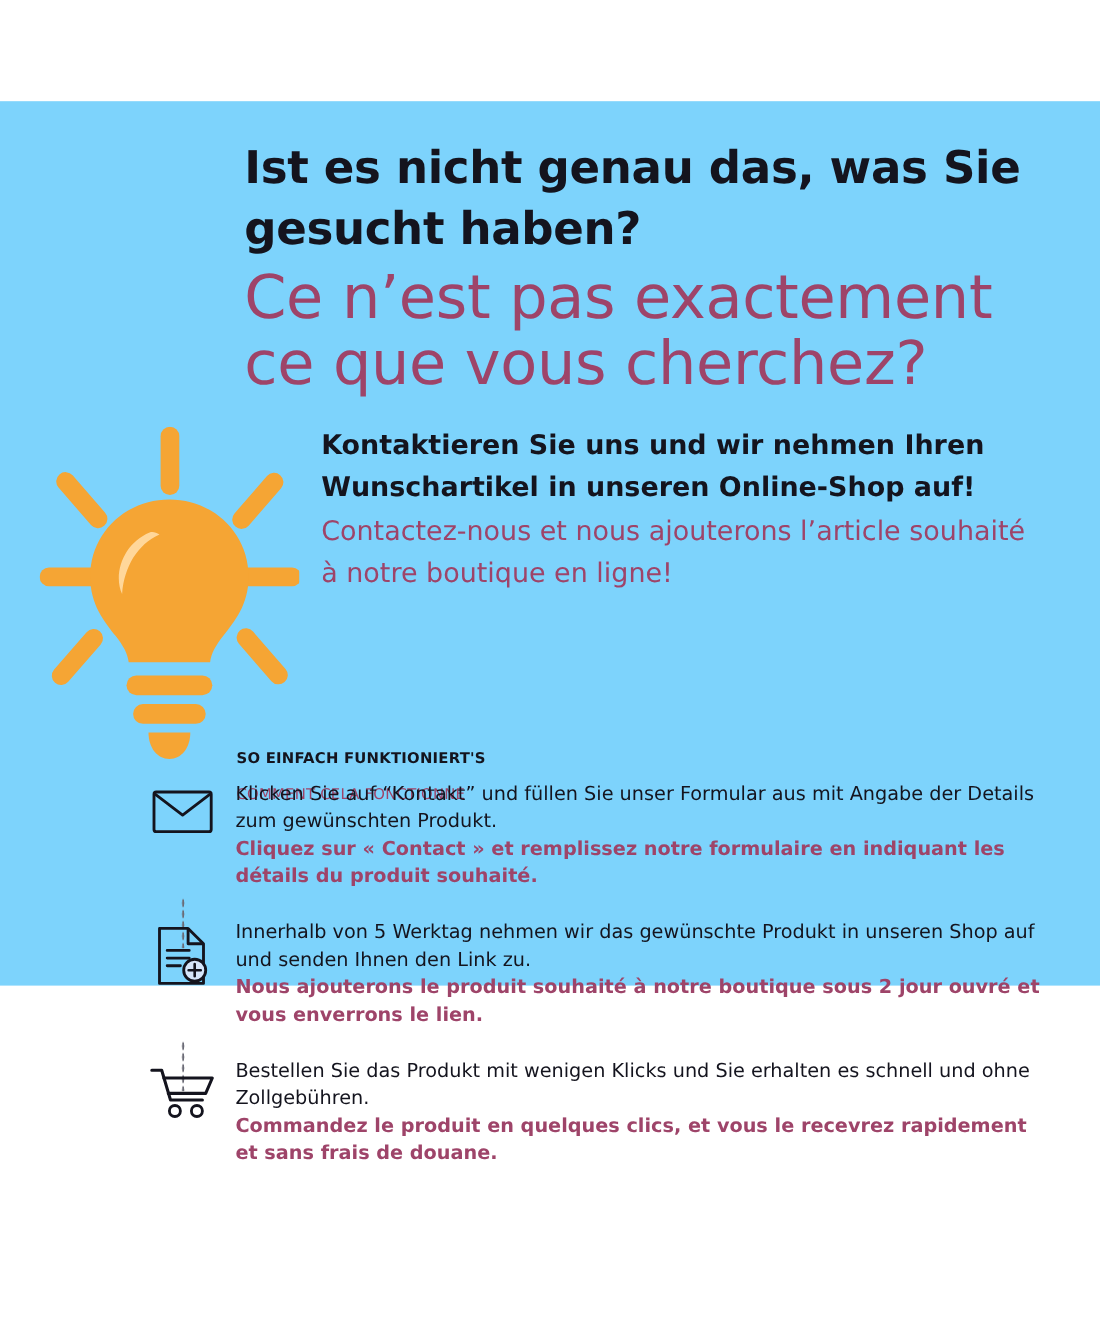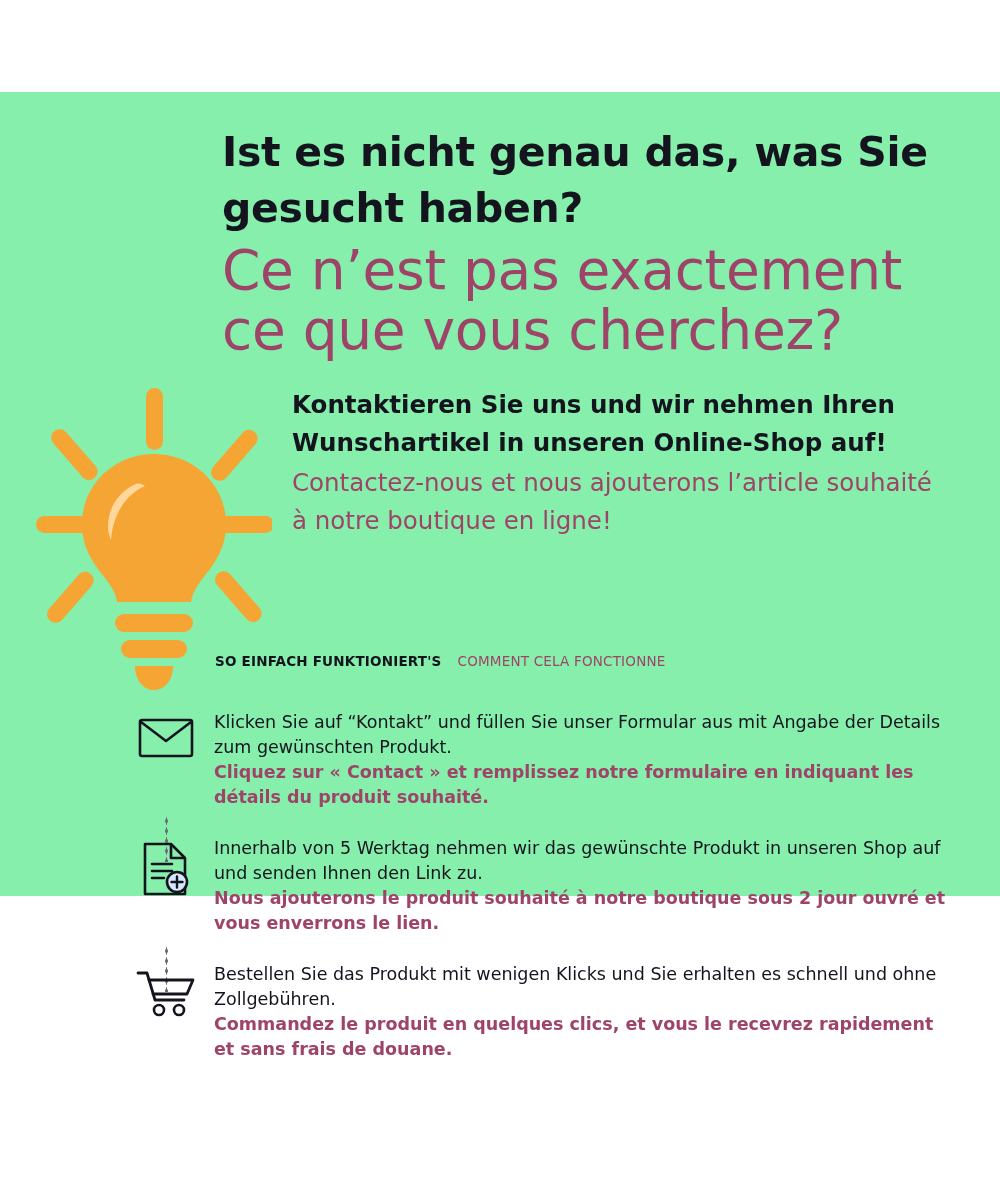--- a/index.html
+++ b/index.html
@@ -20,21 +20,21 @@
     height: 1200px;
     background: #ffffff;
   }
 
   .panel {
     position: absolute;
     left: 0;
     top: 92px;
     width: 1000px;
     height: 804px;
-    background: #86efac;
+    background: #7dd3fc;
   }
 
   
   .headline {
     position: absolute;
     left: 222px;
     top: 32px;
     width: 730px;
   }
   .headline .de {
@@ -80,24 +80,25 @@
     line-height: 38px;
     font-weight: 400;
     color: #9e4469;
     margin-top: 2px;
   }
 
   
   .steps-head {
     position: absolute;
     left: 215px;
-    top: 561px;
+    top: 590px;
     display: flex;
     align-items: baseline;
     gap: 16px;
+    flex-direction: column;
   }
   .steps-head .de {
     font-size: 13.5px;
     font-weight: 700;
     color: #14141e;
     letter-spacing: 0.2px;
   }
   .steps-head .fr {
     font-size: 13.5px;
     font-weight: 400;

